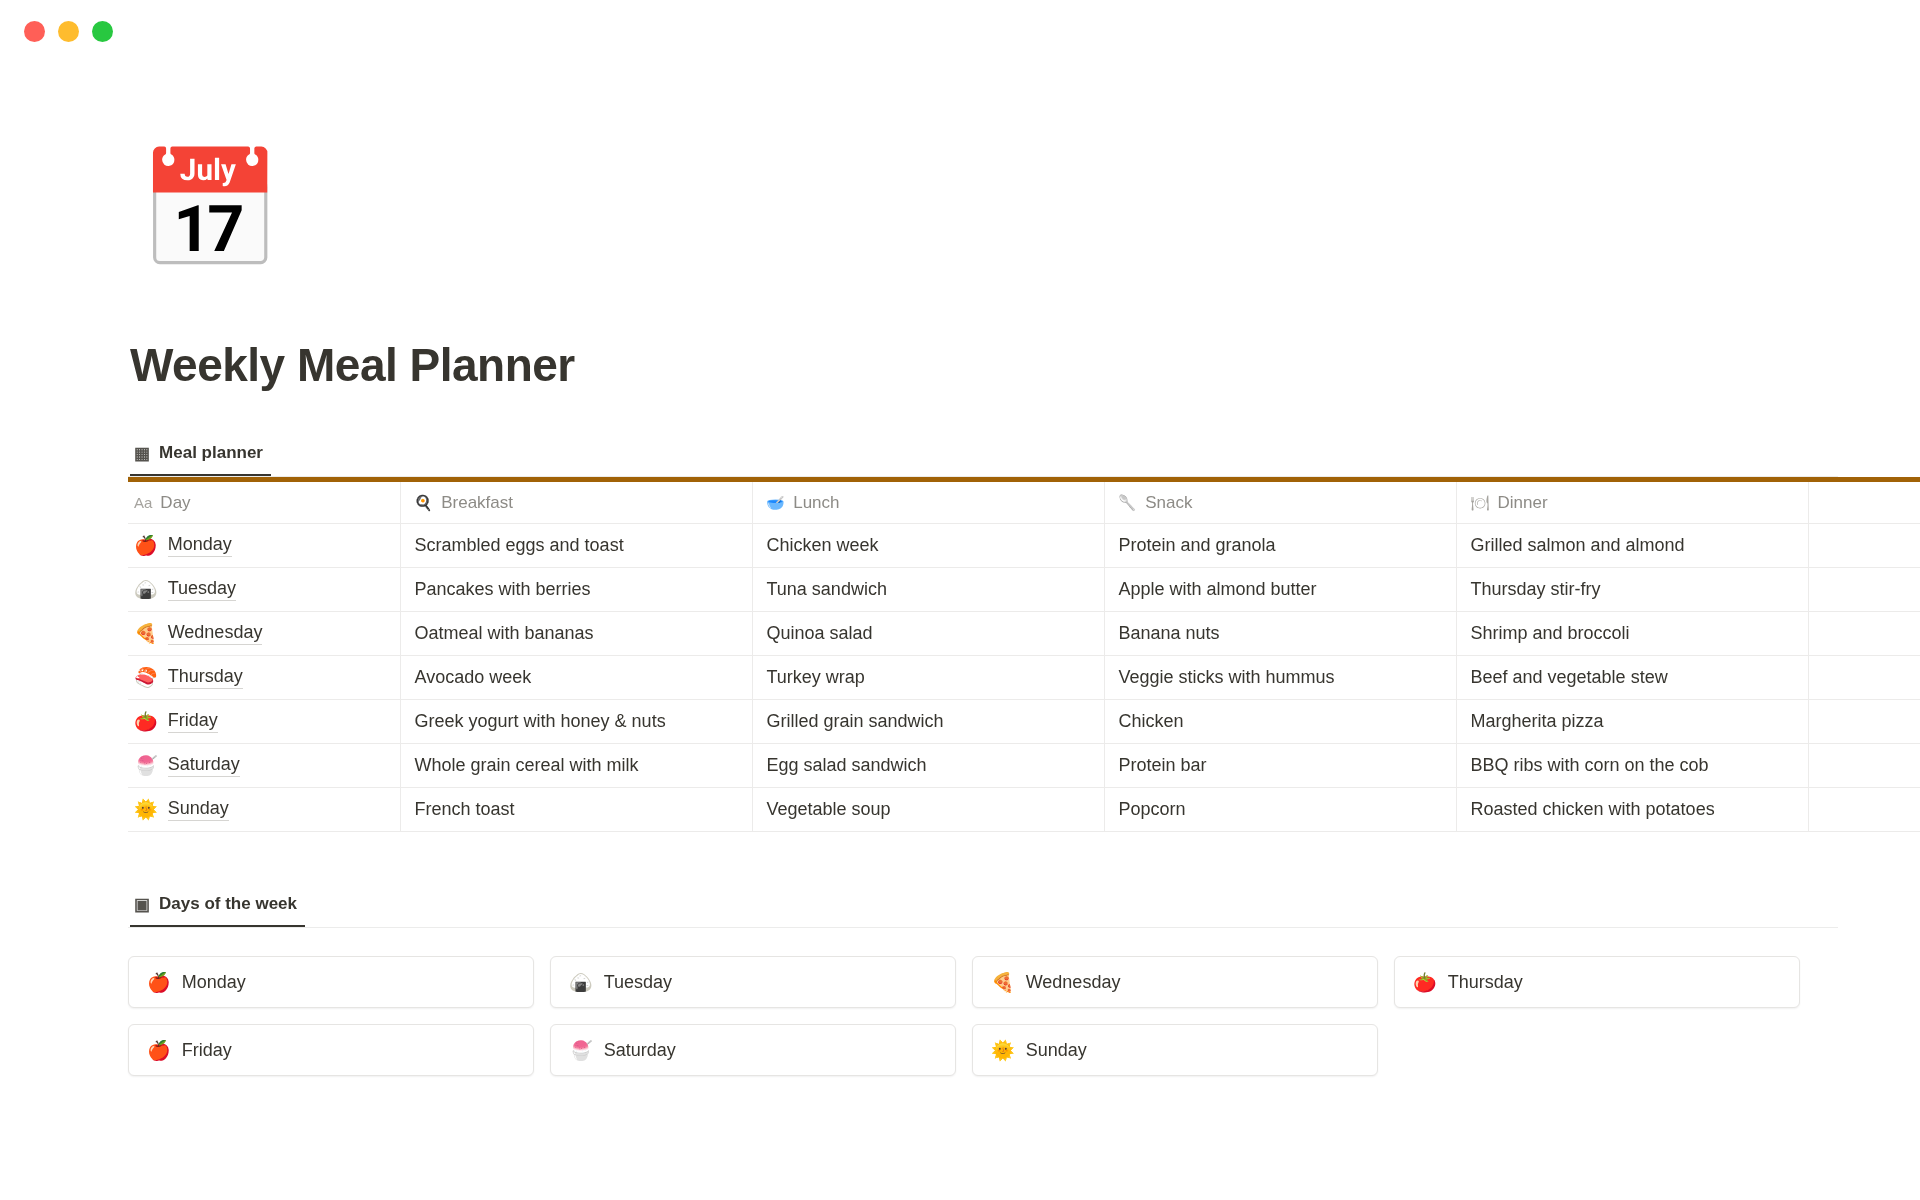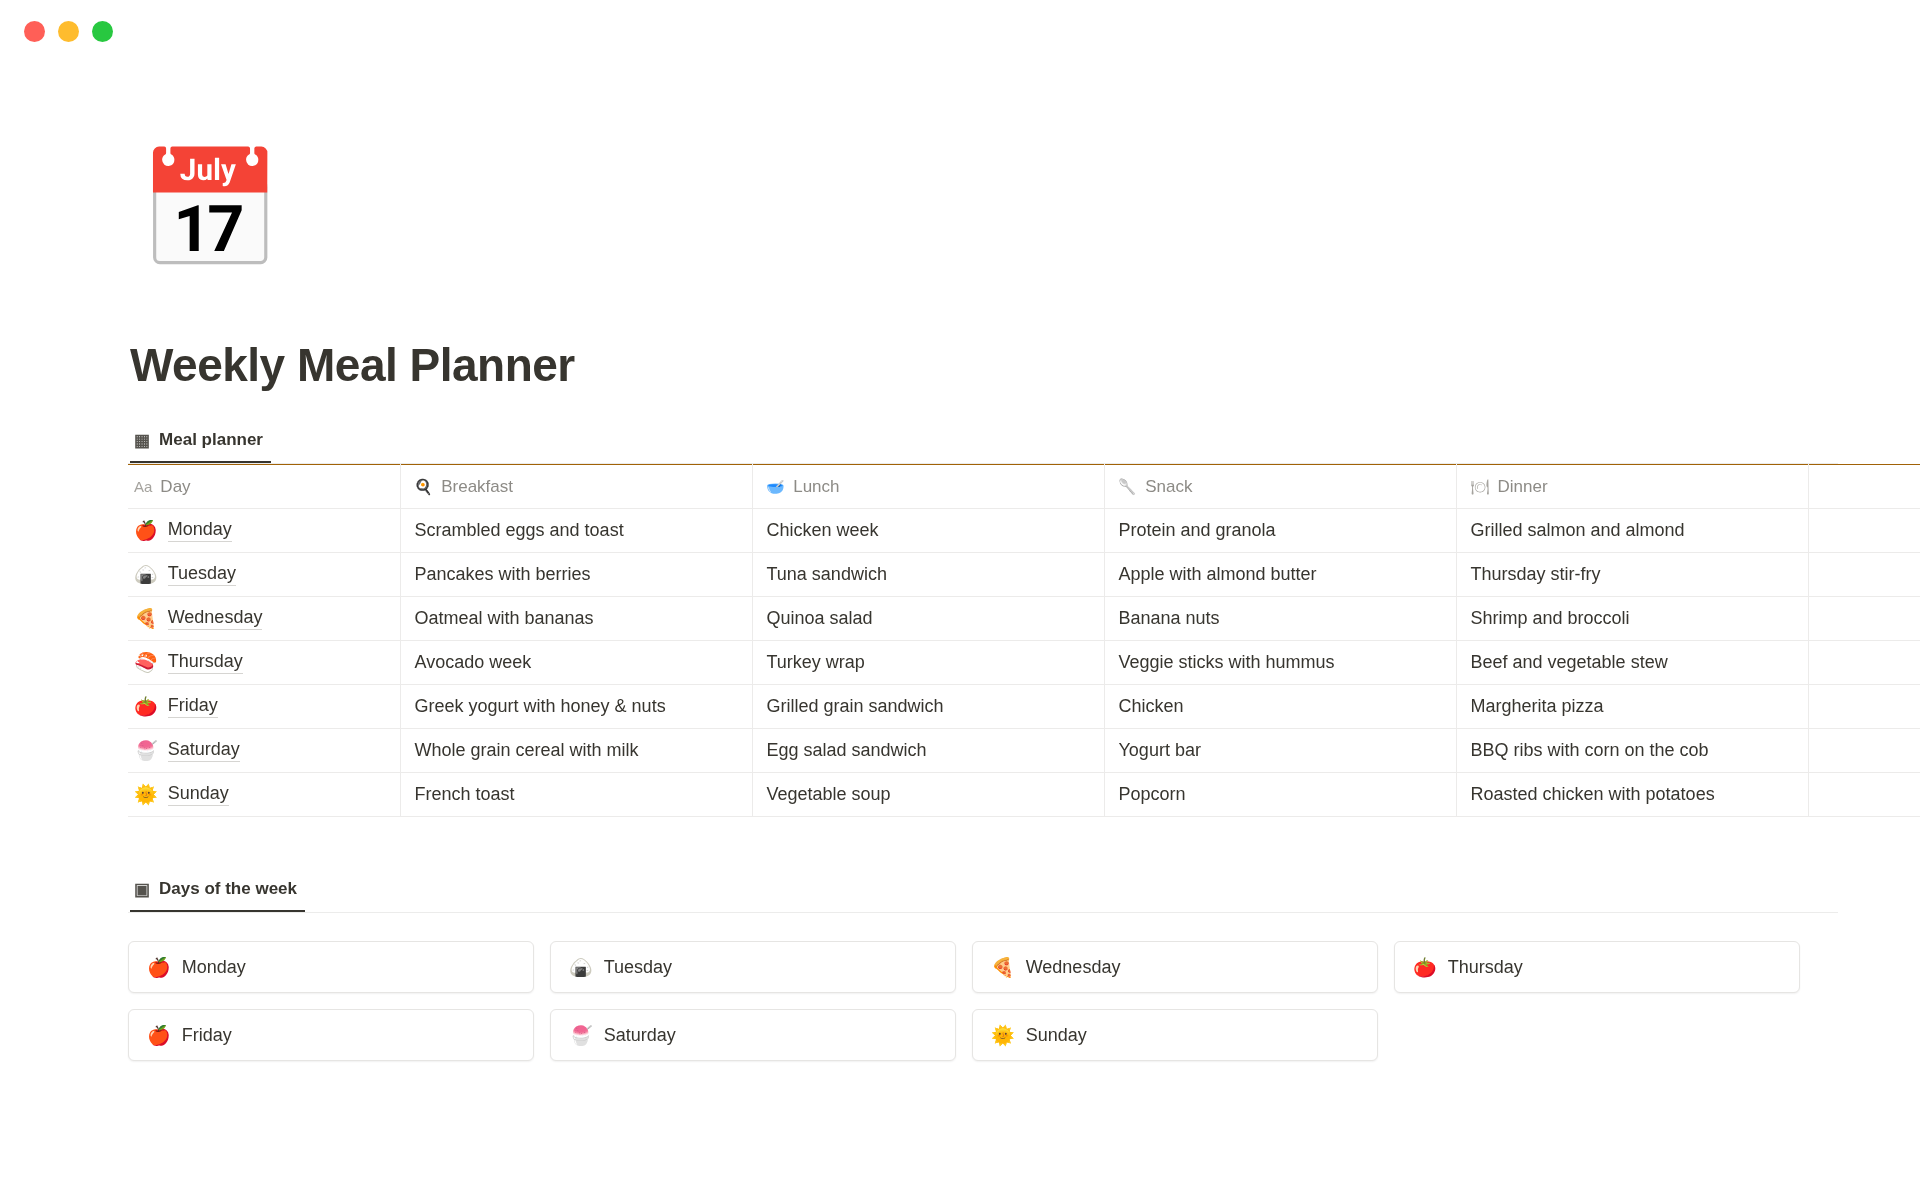--- a/index.html
+++ b/index.html
@@ -44,21 +44,21 @@
     height: 140px;
     margin-bottom: 46px;
     margin-left: 10px;
     user-select: none;
   }
   .page-title {
     font-size: 46px;
     font-weight: bold;
     letter-spacing: -0.5px;
     color: #37352f;
-    margin-bottom: 38px;
+    margin-bottom: 51px;
     margin-left: 2px;
   }
 
   .section-tab {
     display: inline-flex;
     align-items: center;
     gap: 9px;
     padding: 0 8px 11px 4px;
     border-bottom: 2.5px solid #37352f;
     font-size: 17px;
@@ -92,21 +92,21 @@
     height: 44px;
     padding: 0 14px 0 14px;
     vertical-align: middle;
     white-space: nowrap;
     overflow: hidden;
     text-overflow: ellipsis;
   }
   table.db th {
     color: #8d8b86;
     font-size: 17px;
-    border-top: 1px solid #a16207;
+    border-top: 5px solid #a16207;
     text-align: center;
   }
   table.db th:first-child, table.db td:first-child { border-left: none; padding-left: 6px; }
   table.db th:last-child, table.db td:last-child { border-right: none; }
   .th-inner { display: flex; align-items: center; gap: 8px; }
   .th-icon { font-size: 15px; color: #a5a39e; display: inline-block; }
   .col-day   { width: 272px; }
   .col-meal  { width: 352px; }
   .col-empty { width: 120px; }
 
@@ -272,21 +272,21 @@
         </tr>
         <tr>
           <td>
             <span class="day-cell">
               <span class="day-emoji">🍧</span>
               <span class="day-name">Saturday</span>
             </span>
           </td>
           <td>Whole grain cereal with milk</td>
           <td>Egg salad sandwich</td>
-          <td>Yogurt bar</td>
+          <td>Protein bar</td>
           <td>BBQ ribs with corn on the cob</td>
           <td></td>
         </tr>
         <tr>
           <td>
             <span class="day-cell">
               <span class="day-emoji">🌞</span>
               <span class="day-name">Sunday</span>
             </span>
           </td>

